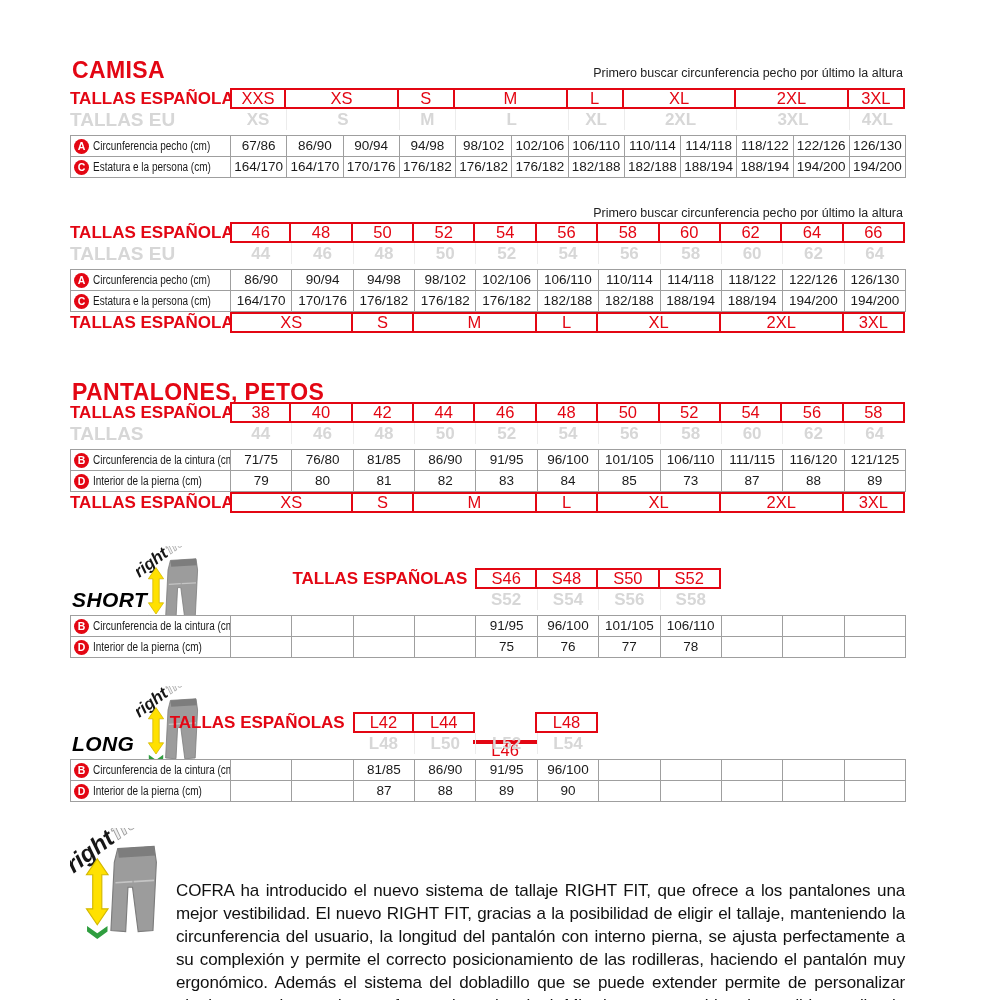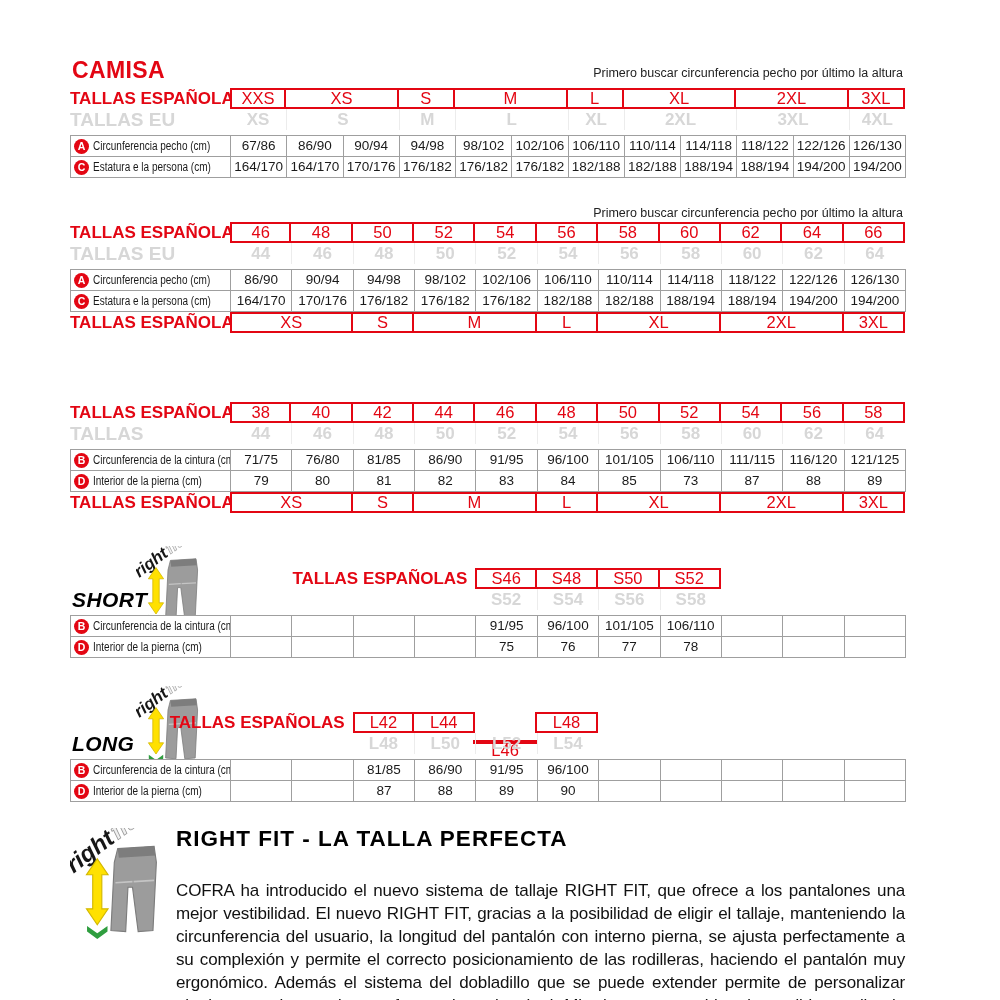--- a/index.html
+++ b/index.html
@@ -167,20 +167,21 @@
         <div class="size-box" style="grid-column: span 2; margin-left: -2px;">M</div>
         <div class="size-box" style="grid-column: span 1; margin-left: -2px;">L</div>
         <div class="size-box" style="grid-column: span 2; margin-left: -2px;">XL</div>
         <div class="size-box" style="grid-column: span 2; margin-left: -2px;">2XL</div>
         <div class="size-box" style="grid-column: span 1; margin-left: -2px;">3XL</div>
       </div>
     </div>
 </section>
 
 <section class="sec" id="sec-pantalones" style="top:374px;height:142px;">
+  <h2 class="sec-title red">PANTALONES, PETOS</h2>
   <div class="grids" style="padding-top:28px;">
       <div class="grid hdr-row" style="grid-template-columns: 160px repeat(11, 1fr);">
         <div class="hdr-label">TALLAS ESPAÑOLAS</div>
         <div class="size-box" style="grid-column: span 1;">38</div>
         <div class="size-box" style="grid-column: span 1; margin-left: -2px;">40</div>
         <div class="size-box" style="grid-column: span 1; margin-left: -2px;">42</div>
         <div class="size-box" style="grid-column: span 1; margin-left: -2px;">44</div>
         <div class="size-box" style="grid-column: span 1; margin-left: -2px;">46</div>
         <div class="size-box" style="grid-column: span 1; margin-left: -2px;">48</div>
         <div class="size-box" style="grid-column: span 1; margin-left: -2px;">50</div>
@@ -388,15 +389,14 @@
     </g>
     <g>
       <path d="M42 18 L74 16 L76 30 L73 90 L60 91 L55 52 L51 52 L49 91 L36 90 L39 30 Z" fill="#9c9c9c" stroke="#7c7c7c" stroke-width="1"></path>
       <path d="M42 18 L74 16 L75 24 L43 26 Z" fill="#7d7d7d"></path>
       <path d="M40 48 L55 47 M56 47 L74 46" stroke="#c4c4c4" stroke-width="1.5" fill="none"></path>
     </g>
     <path d="M24 27 L33.5 41 L28 41 L28 71 L33.5 71 L24 85 L14.5 71 L20 71 L20 41 L14.5 41 Z" fill="#ffe100" stroke="#d3b800" stroke-width="1"></path>
     <path d="M15 86 L24 92.5 L33 86 L33 91 L24 97.5 L15 91 Z" fill="#2f9e3f"></path>
   </svg>
 </span>
-  <h2 class="rf-title">RIGHT FIT - LA TALLA PERFECTA</h2>
   <p class="rf-par">COFRA ha introducido el nuevo sistema de tallaje RIGHT FIT, que ofrece a los pantalones una mejor vestibilidad. El nuevo RIGHT FIT, gracias a la posibilidad de eligir el tallaje, manteniendo la circunferencia del usuario, la longitud del pantalón con interno pierna, se ajusta perfectamente a su complexión y permite el correcto posicionamiento de las rodilleras, haciendo el pantalón muy ergonómico. Además el sistema del dobladillo que se puede extender permite de personalizar ulteriormente la prenda transformando su longitud. Mira las nuevas tablas de medidas y elige la talla del pantalón que más se ajusta entre las tablas: NORMAL, SHORT y LONG.</p>
 </section>
 
 </body></html>

